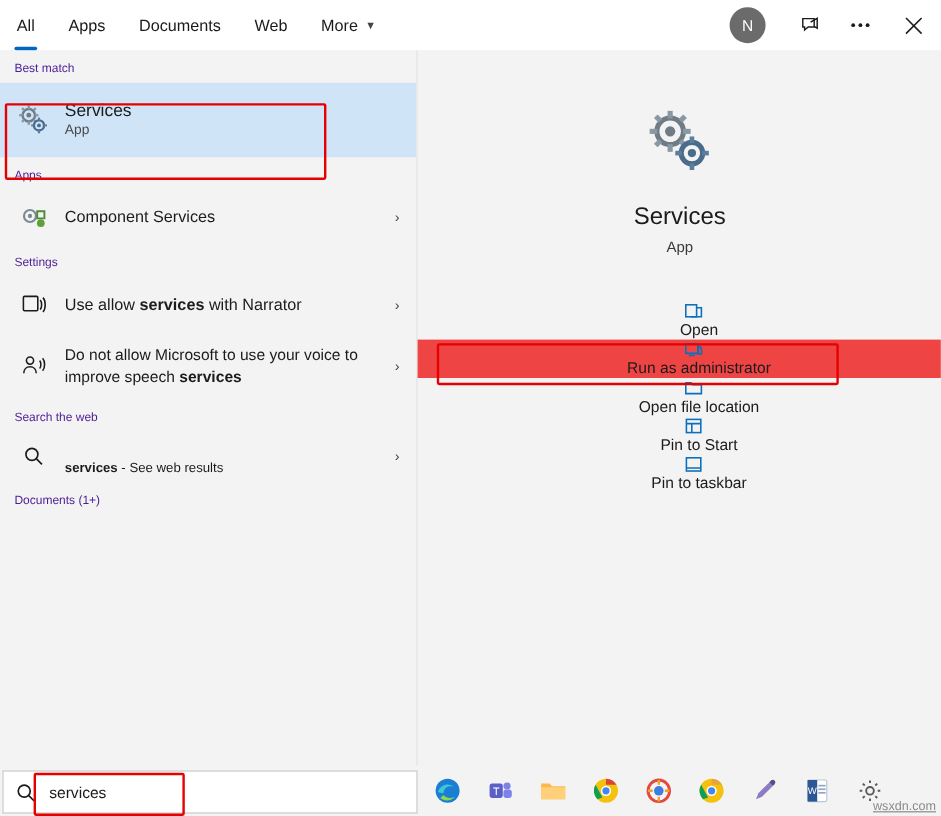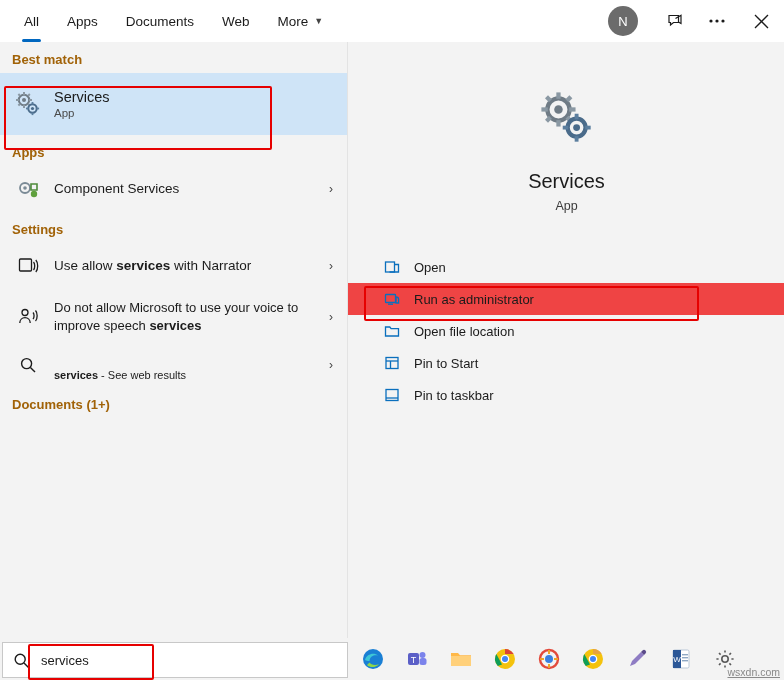--- a/index.html
+++ b/index.html
@@ -13,21 +13,21 @@
     position:relative;
   }
   #app{position:relative;width:784px;height:680px;background:#f3f3f3;}
 
   
   .topbar{
     position:absolute;left:0;top:0;width:784px;height:42px;
     background:#ffffff;
     display:flex;align-items:center;
   }
-  .nav{display:flex;align-items:center;height:42px;padding-left:10px;}
+  .nav{display:flex;align-items:center;height:42px;}
   .nav-item{
     position:relative;
     height:42px;display:flex;align-items:center;
     padding:0 14px;
     font-size:13.5px;color:#1b1b1b;
     cursor:default;
   }
   .nav-item.active{font-weight:400;}
   .nav-item.active:after{
     content:"";position:absolute;left:12px;right:12px;bottom:0;height:3px;
@@ -49,23 +49,23 @@
   }
   .tb-btn svg{display:block;}
   .tb-close{width:46px;height:42px;display:flex;align-items:center;justify-content:center;}
 
   
   .leftpane{
     position:absolute;left:0;top:42px;width:347px;height:596px;
     background:#f3f3f3;
   }
   .section-head{
-    font-size:13px;color:#a16207;
+    font-size:10px;color:#4c1d95;
     padding:10px 0 6px 12px;
-    font-weight:700;
+    font-weight:400;
   }
   .result-row{
     display:flex;align-items:center;
     height:46px;padding-left:12px;padding-right:10px;
     position:relative;
   }
   .result-row .ico{
     width:32px;min-width:32px;display:flex;align-items:center;justify-content:center;
     margin-right:10px;
   }
@@ -107,21 +107,21 @@
   .preview-title{
     text-align:center;font-size:20px;color:#1b1b1b;margin-top:16px;
   }
   .preview-sub{
     text-align:center;font-size:12.5px;color:#3b3b3b;margin-top:6px;
   }
   .actions{margin-top:38px;}
   .action-row{
     display:flex;align-items:center;height:32px;
     padding-left:32px;position:relative;
-    font-size:13px;color:#1b1b1b;
+    font-size:13px;color:#1b1b1b;flex-direction:column;
   }
   .action-row .aico{
     width:24px;min-width:24px;display:flex;align-items:center;justify-content:center;margin-right:10px;
   }
   .action-row.highlight{background:#ef4444;}
 
   
   .taskbar{
     position:absolute;left:0;top:638px;width:784px;height:42px;
     background:#f3f3f3;
@@ -283,20 +283,21 @@
         </svg>
       </div>
       <div class="result-texts">
         <div class="result-title">
           <span>Do not allow Microsoft to use your voice to improve speech </span><span class="bold">services</span>
         </div>
       </div>
       <div class="chev">›</div>
     </div>
 
+    <div class="section-head">Search the web</div>
 
     <div class="result-row web-row">
       <div class="ico">
         <svg width="18" height="18" viewBox="0 0 18 18" fill="none" stroke="#1b1b1b" stroke-width="1.4">
           <circle cx="7.6" cy="7.6" r="5"></circle>
             <line x1="11.4" y1="11.4" x2="16" y2="16"></line>
         </svg>
       </div>
       <div class="result-texts">
         <div class="result-title">

